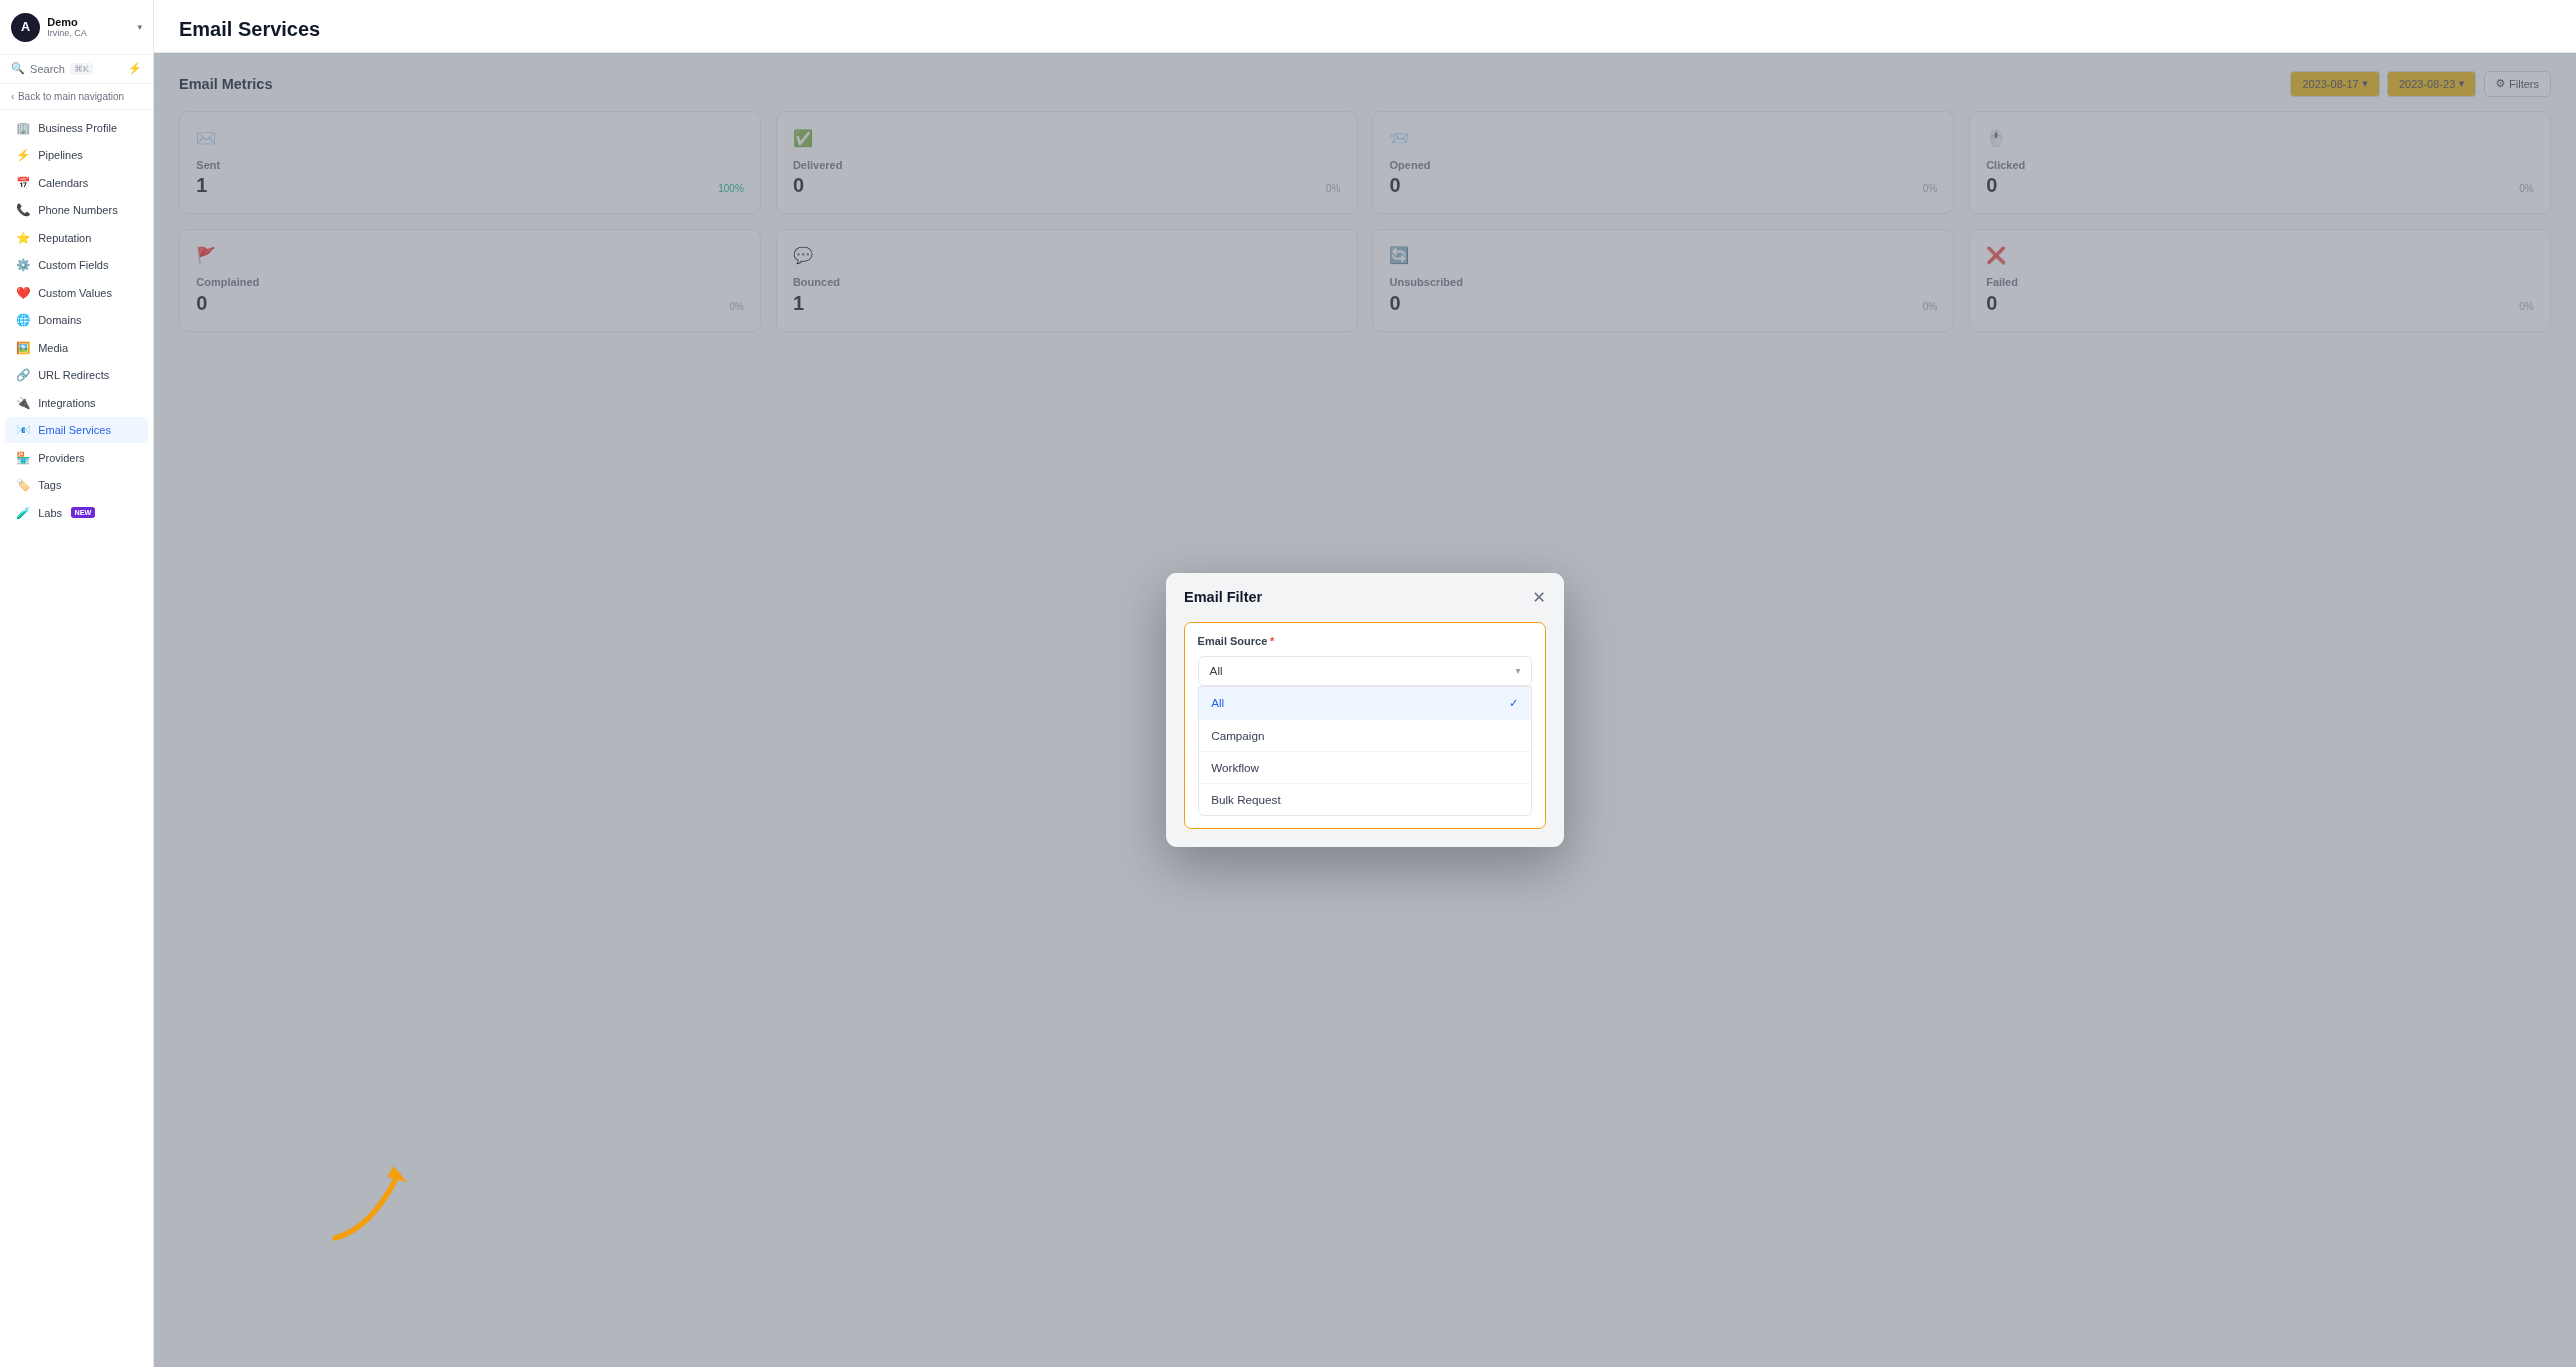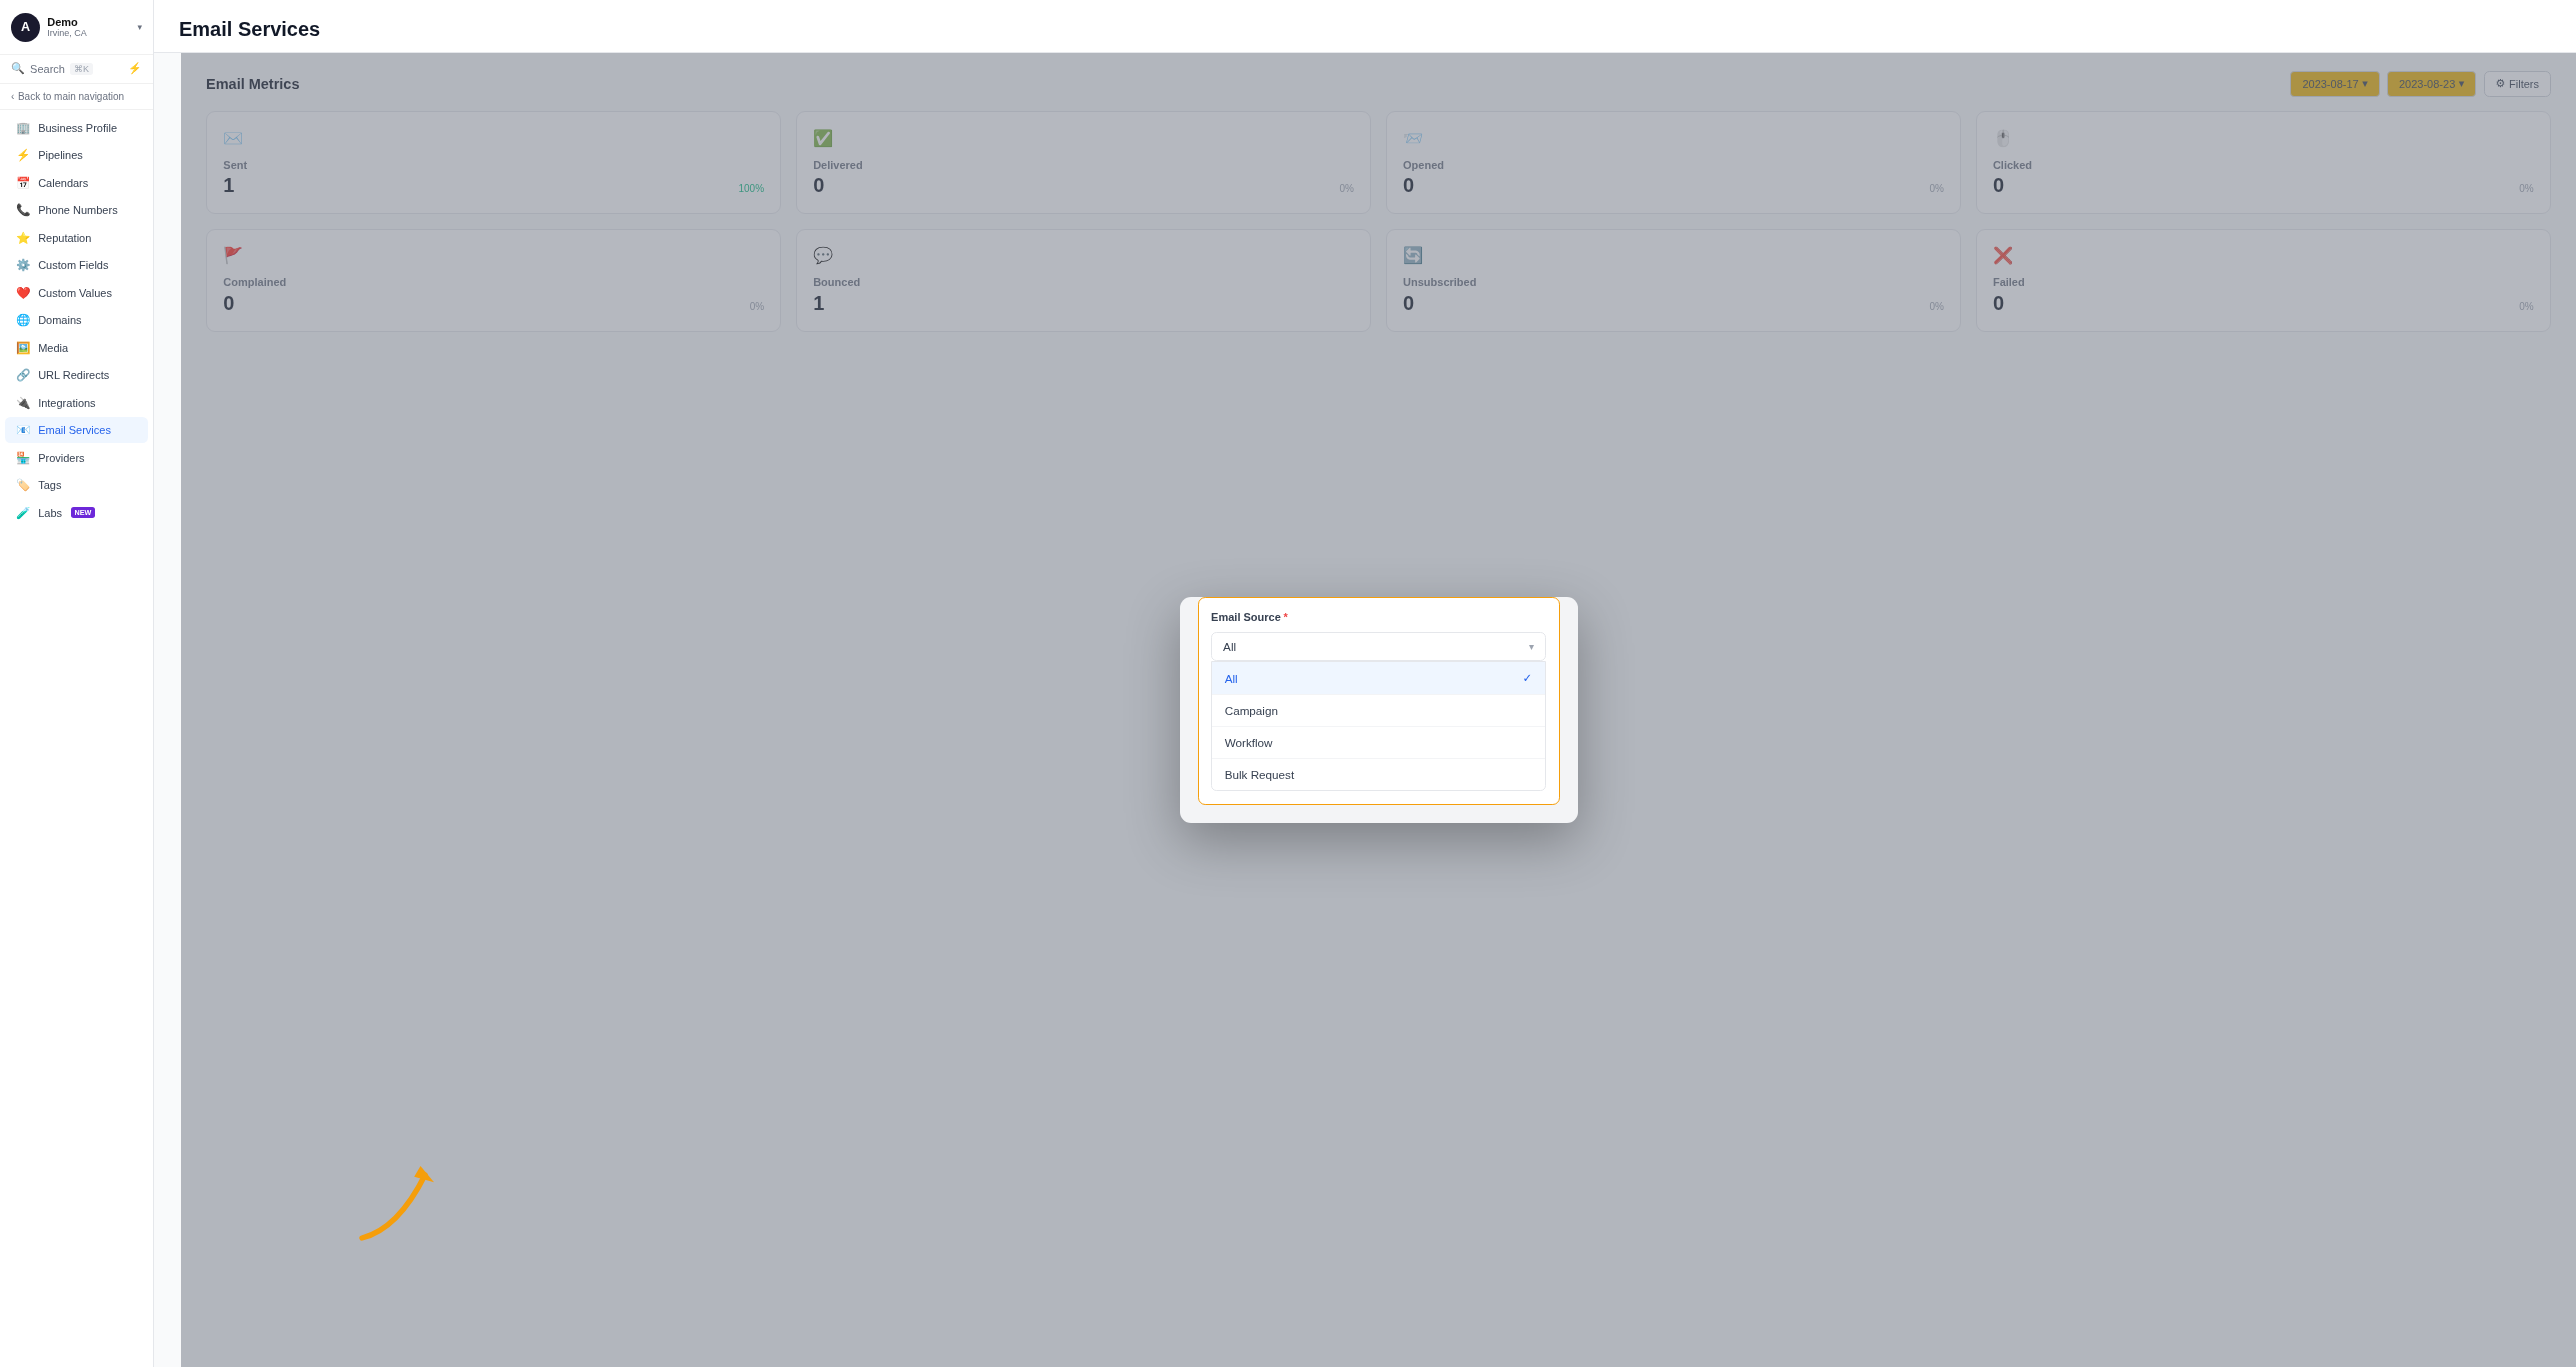--- a/index.html
+++ b/index.html
@@ -122,21 +122,20 @@
       color: #2563eb;
       border-bottom-color: #2563eb;
       font-weight: 500;
     }
 
     .content-area {
       flex: 1;
       padding: 18px 25px;
       overflow: auto;
       position: relative;
-      margin-left: 27px;
     }
 
     .metrics-header {
       display: flex;
       align-items: center;
       justify-content: space-between;
       margin-bottom: 14.5px;
     }
     .metrics-title { font-size: 14.5px; font-weight: 600; color: #111827; }
     .date-filters { display: flex; align-items: center; gap: 7.2px; }
@@ -489,20 +488,24 @@
 
     <div class="arrow-annotation">
       <svg class="arrow-svg" viewBox="0 0 120 100" fill="none" xmlns="http://www.w3.org/2000/svg">
         <path d="M20 90 Q60 80 90 20" stroke="#f59e0b" stroke-width="6" fill="none" stroke-linecap="round"></path>
         <polygon points="85,10 100,28 78,22" fill="#f59e0b"></polygon>
       </svg>
     </div>
 
     <div class="modal-backdrop">
       <div class="modal">
+        <div class="modal-header">
+          <span class="modal-title">Email Filter</span>
+          <button class="modal-close">✕</button>
+        </div>
         <div class="modal-body">
           <div class="filter-section">
             <div class="filter-label">
               <span>Email Source</span>
               <span class="required-star">*</span>
             </div>
             <div class="select-box">
               <span>All</span>
               <span class="select-chevron">▾</span>
             </div>

